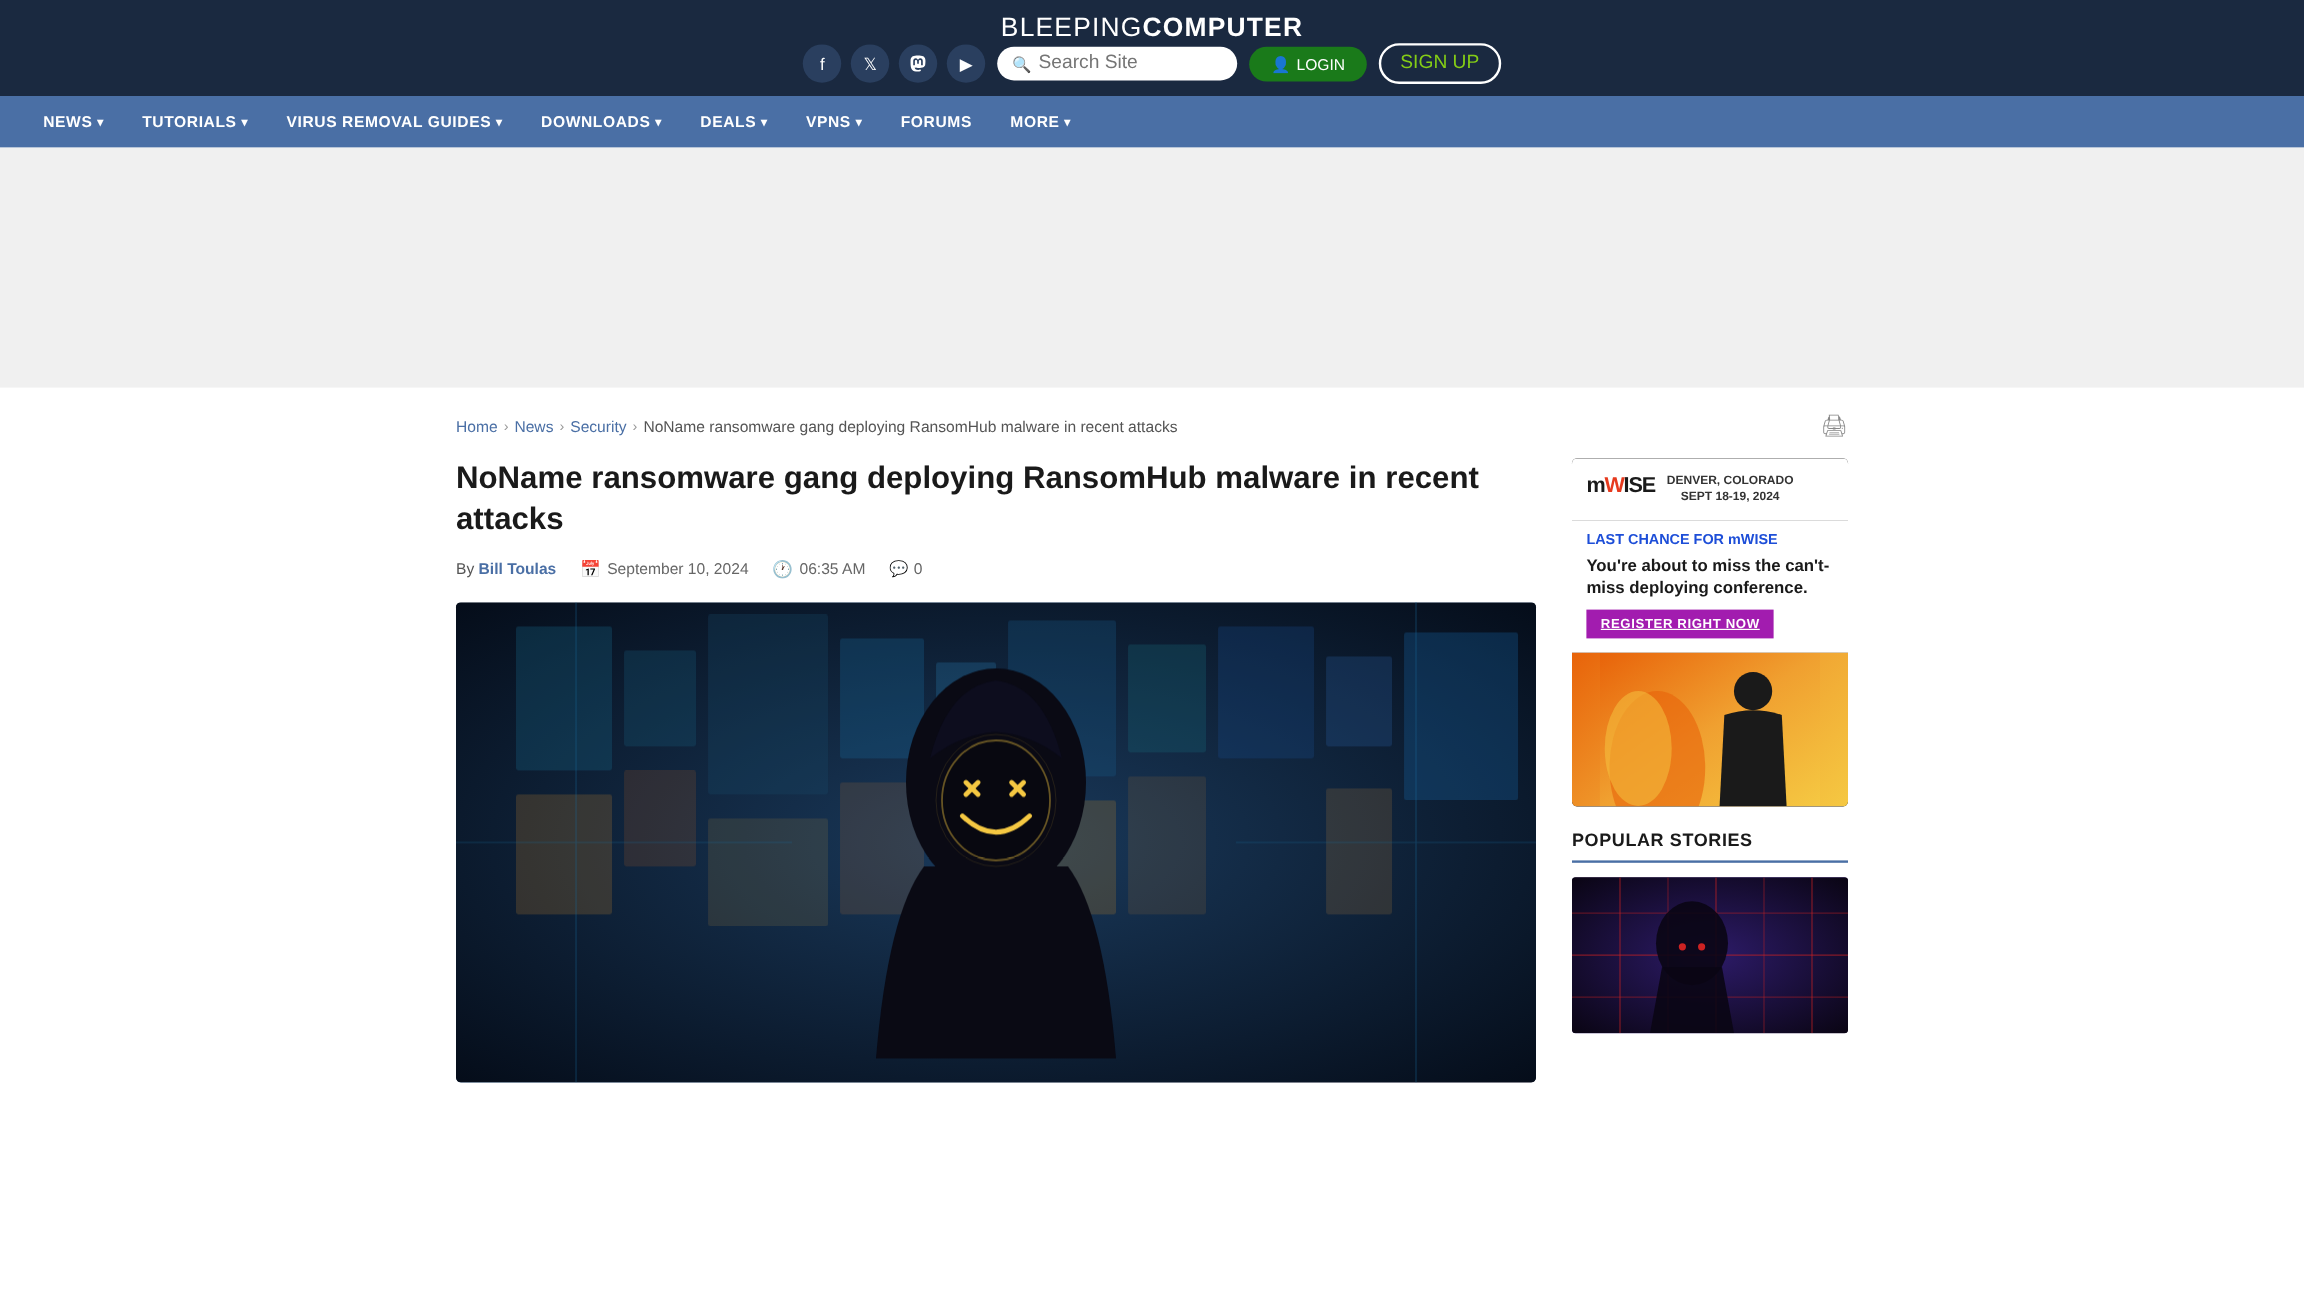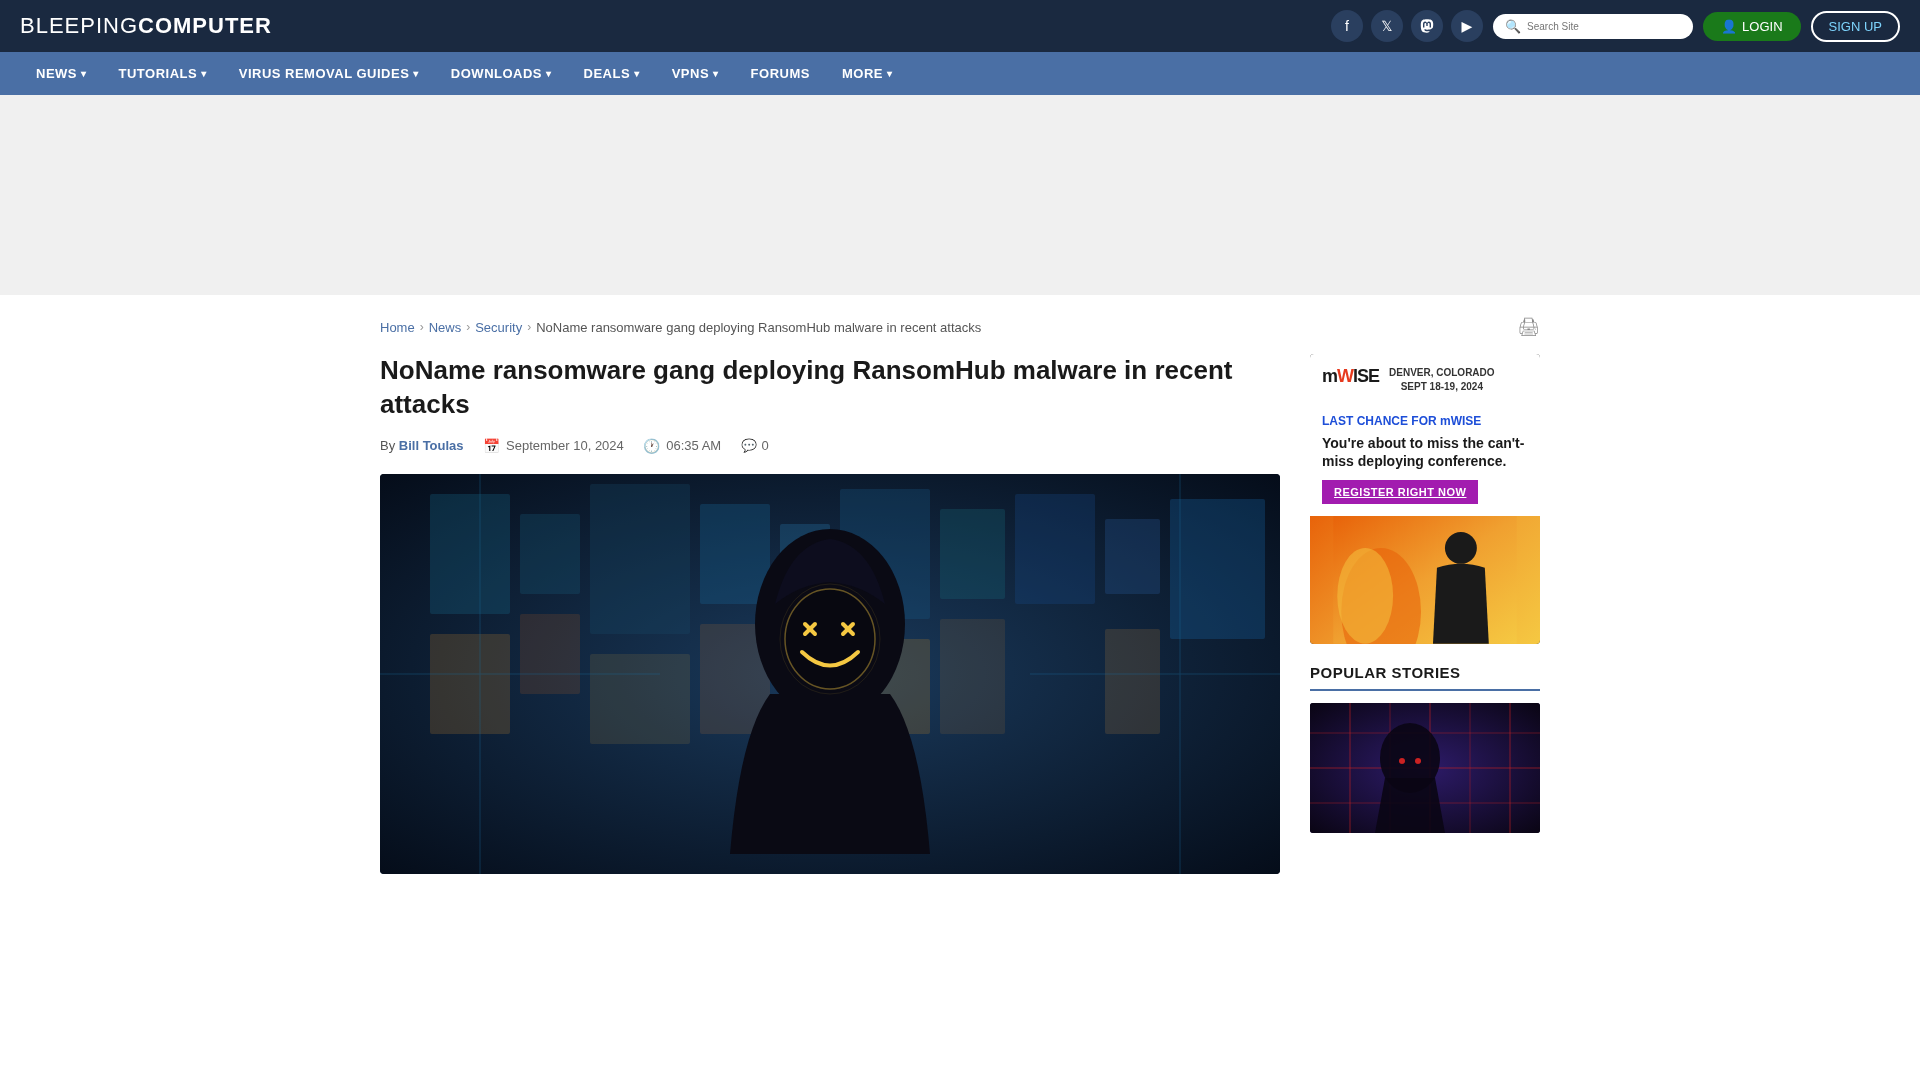--- a/index.html
+++ b/index.html
@@ -1,24 +1,25 @@
 <!DOCTYPE html>
 <html><head>
   <meta charset="utf-8">
   <style>
     * { margin: 0; padding: 0; box-sizing: border-box; }
     body { font-family: Arial, sans-serif; background: #fff; color: #333; font-size: 14px; }
 
     
     .header {
       background: #1a2940;
-      padding: 10px 20px;
+      padding: 10px 32px;
       display: flex;
       align-items: center;
       justify-content: space-between;
+      flex-direction: column;
     }
     .logo {
       color: #fff;
       font-size: 22px;
       font-weight: 300;
       letter-spacing: 1px;
       text-decoration: none;
     }
     .logo strong { font-weight: 700; }
     .header-right {
@@ -47,21 +48,21 @@
       display: flex;
       align-items: center;
       background: #fff;
       border-radius: 20px;
       padding: 5px 12px;
       width: 200px;
     }
     .search-box input {
       border: none;
       outline: none;
-      font-size: 10px;
+      font-size: 16px;
       width: 100%;
       background: transparent;
       color: #333;
     }
     .search-icon-wrap {
       color: #999;
       font-size: 13px;
       margin-right: 6px;
     }
     .btn-login {
@@ -71,25 +72,25 @@
       border-radius: 20px;
       padding: 7px 18px;
       font-size: 13px;
       cursor: pointer;
       display: flex;
       align-items: center;
       gap: 5px;
     }
     .btn-signup {
       background: transparent;
-      color: #7dd3fc;
+      color: #84cc16;
       border: 2px solid #fff;
       border-radius: 20px;
       padding: 6px 16px;
-      font-size: 13px;
+      font-size: 16px;
       cursor: pointer;
     }
 
     
     .nav-bar {
       background: #4a6fa5;
       display: flex;
       align-items: center;
       padding: 0 20px;
     }

